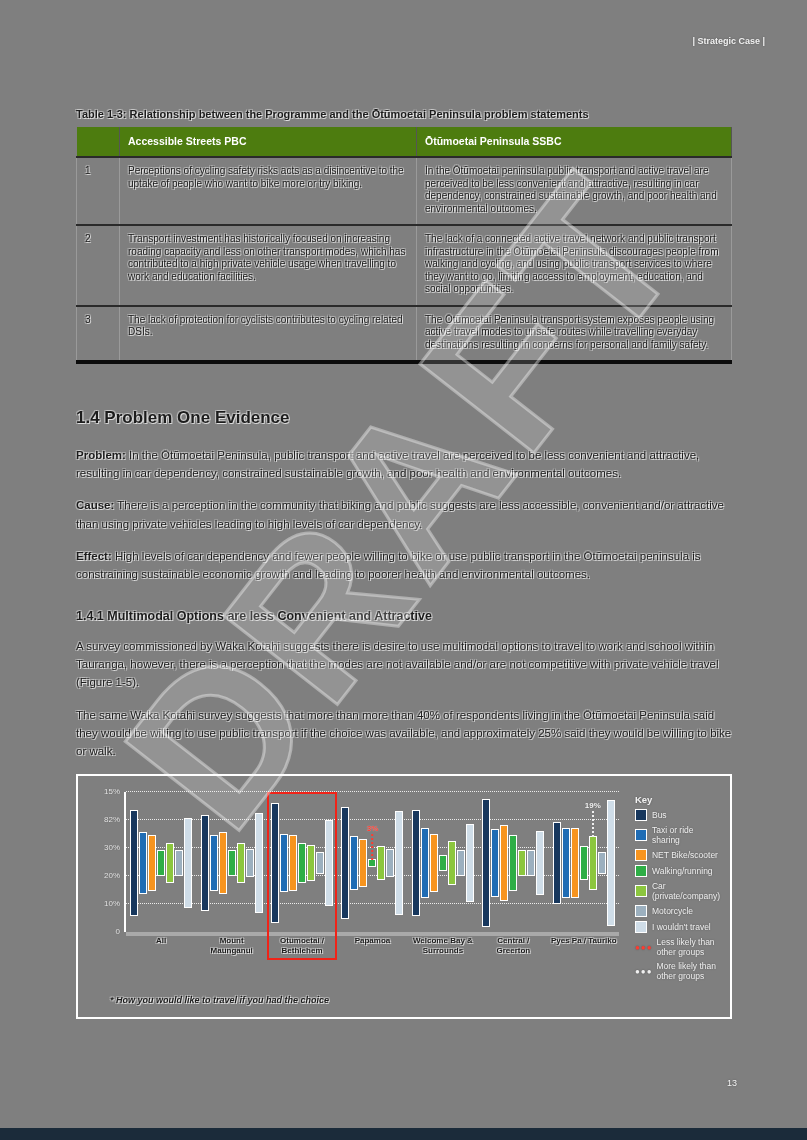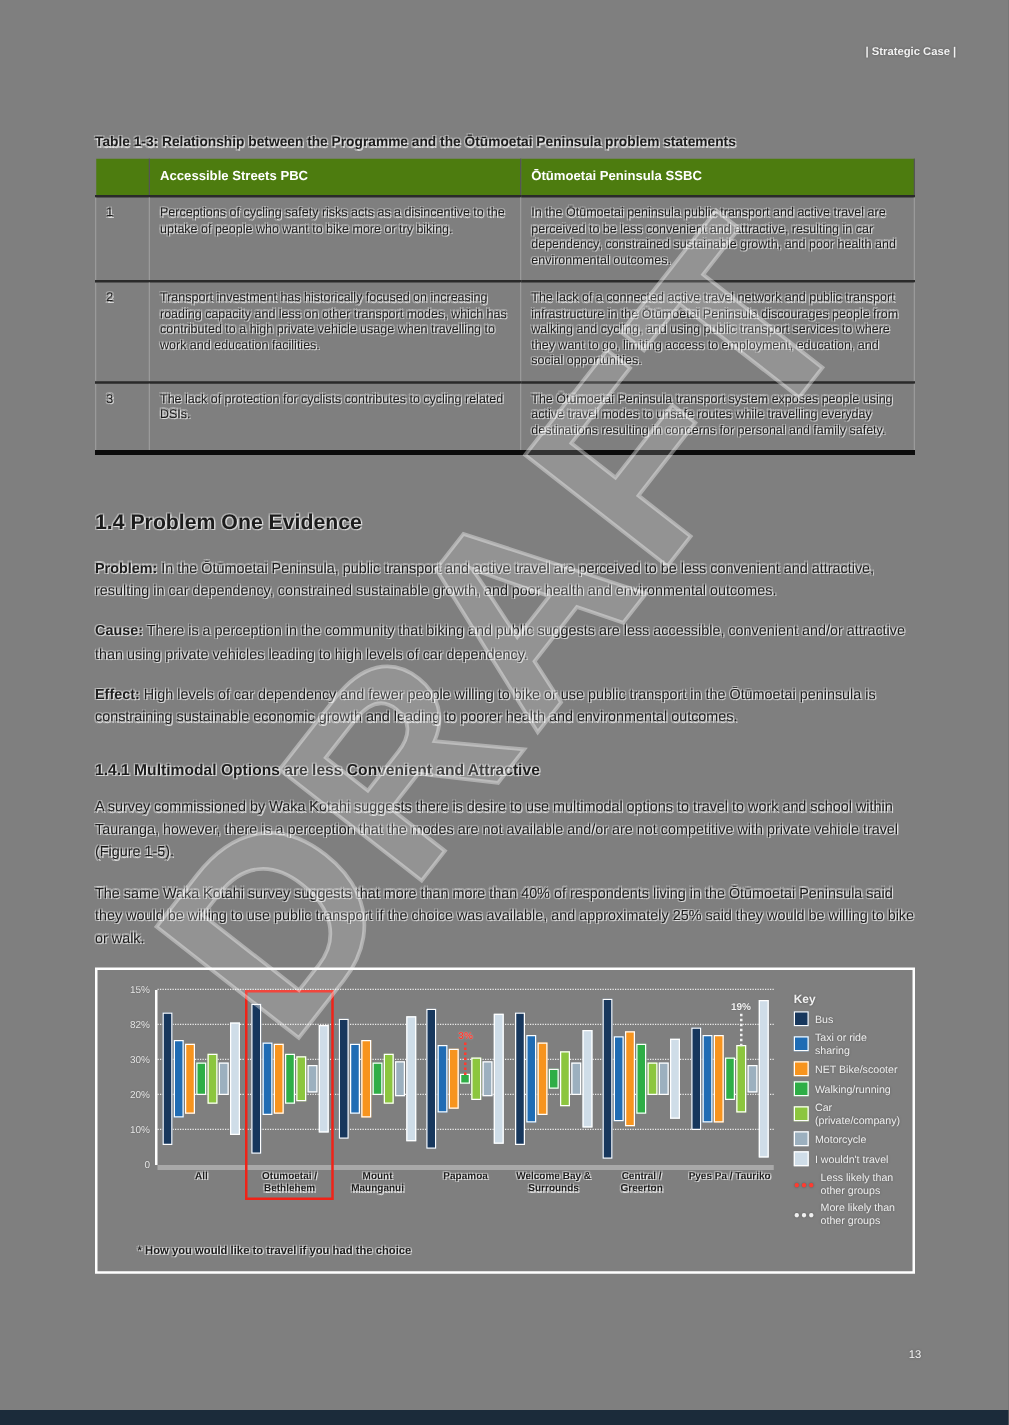--- a/index.html
+++ b/index.html
@@ -48,21 +48,21 @@
   .annot.less .line{border-left:2px dotted #ff3b30;}
   .annot.more .line{border-left:2px dotted #f0f0f0;}
   .legend-side{flex:1;padding-left:16px;padding-top:2px;}
   .key-title{font-size:9.5px;font-weight:bold;color:#f2f2f2;text-shadow:0 0 2px rgba(0,0,0,.35);margin-bottom:4px;}
   .key-item{display:flex;align-items:center;margin-bottom:4px;font-size:8.5px;color:#f0f0f0;
         text-shadow:0 0 2px rgba(0,0,0,.35);}
   .swatch{width:10px;height:10px;border:1px solid #fff;margin-right:5px;flex:0 0 auto;}
   .dots{letter-spacing:1px;font-size:8px;margin-right:4px;flex:0 0 auto;}
   .dots.red{color:#ff3b30;}
   .dots.white{color:#f0f0f0;}
-  .footnote{font-size:9px;font-weight:bold;margin:10px 0 4px 18px;}
+  .footnote{font-size:9px;font-style:italic;font-weight:bold;margin:10px 0 4px 18px;}
   
   .watermark{position:absolute;top:380px;left:-45px;width:900px;text-align:center;
         transform:rotate(-52deg);font-size:210px;font-weight:bold;letter-spacing:8px;
         color:rgba(255,255,255,.16);-webkit-text-stroke:3px rgba(255,255,255,.38);
         z-index:30;pointer-events:none;font-family:"Liberation Sans", sans-serif;}
   .page-number{position:absolute;right:70px;bottom:52px;font-size:9px;color:#f5f5f5;
         text-shadow:0 0 2px rgba(0,0,0,.4);}
   .footer-bar{position:absolute;left:0;right:0;bottom:0;height:12px;background:#1b2b3a;}
 </style>
 </head>
@@ -138,43 +138,43 @@
                     <div class="bar" style="height: 106.4px; background: rgb(23, 55, 93);"></div>
                     <div class="bar" style="height: 61.6px; background: rgb(31, 108, 180);"></div>
                     <div class="bar" style="height: 56px; background: rgb(247, 148, 30);"></div>
                     <div class="bar" style="height: 25.2px; background: rgb(46, 174, 70);"></div>
                     <div class="bar" style="height: 39.2px; background: rgb(140, 198, 62);"></div>
                     <div class="bar" style="height: 25.2px; background: rgb(156, 176, 191);"></div>
                     <div class="bar" style="height: 89.6px; background: rgb(207, 221, 232);"></div>
                   </div>
                   <div class="cat halo">All</div>
                 </div>
+                <div class="group">
+                  <div class="bars">
+                    <div class="bar" style="height: 95.2px; background: rgb(23, 55, 93);"></div>
+                    <div class="bar" style="height: 56px; background: rgb(31, 108, 180);"></div>
+                    <div class="bar" style="height: 61.6px; background: rgb(247, 148, 30);"></div>
+                    <div class="bar" style="height: 25.2px; background: rgb(46, 174, 70);"></div>
+                    <div class="bar" style="height: 39.2px; background: rgb(140, 198, 62);"></div>
+                    <div class="bar" style="height: 28px; background: rgb(156, 176, 191);"></div>
+                    <div class="bar" style="height: 100.8px; background: rgb(207, 221, 232);"></div>
+                  </div>
+                  <div class="cat halo">Mount Maunganui</div>
+                </div>
                 <div class="group highlighted">
                   <div class="bars">
                     <div class="bar" style="height: 120.4px; background: rgb(23, 55, 93);"></div>
                     <div class="bar" style="height: 58.8px; background: rgb(31, 108, 180);"></div>
                     <div class="bar" style="height: 56px; background: rgb(247, 148, 30);"></div>
                     <div class="bar" style="height: 39.2px; background: rgb(46, 174, 70);"></div>
                     <div class="bar" style="height: 36.4px; background: rgb(140, 198, 62);"></div>
                     <div class="bar" style="height: 22.4px; background: rgb(156, 176, 191);"></div>
                     <div class="bar" style="height: 86.8px; background: rgb(207, 221, 232);"></div>
                   </div>
                   <div class="cat halo">Otumoetai / Bethlehem</div>
-                </div>
-                <div class="group">
-                  <div class="bars">
-                    <div class="bar" style="height: 95.2px; background: rgb(23, 55, 93);"></div>
-                    <div class="bar" style="height: 56px; background: rgb(31, 108, 180);"></div>
-                    <div class="bar" style="height: 61.6px; background: rgb(247, 148, 30);"></div>
-                    <div class="bar" style="height: 25.2px; background: rgb(46, 174, 70);"></div>
-                    <div class="bar" style="height: 39.2px; background: rgb(140, 198, 62);"></div>
-                    <div class="bar" style="height: 28px; background: rgb(156, 176, 191);"></div>
-                    <div class="bar" style="height: 100.8px; background: rgb(207, 221, 232);"></div>
-                  </div>
-                  <div class="cat halo">Mount Maunganui</div>
                 </div>
                 <div class="group">
                   <div class="bars">
                     <div class="bar" style="height: 112px; background: rgb(23, 55, 93);"></div>
                     <div class="bar" style="height: 53.2px; background: rgb(31, 108, 180);"></div>
                     <div class="bar" style="height: 47.6px; background: rgb(247, 148, 30);"></div>
                     <div class="bar" style="height: 8.4px; background: rgb(46, 174, 70);">
                       <div class="annot less">
                         <div class="lbl">3%</div>
                         <div class="line"></div>

